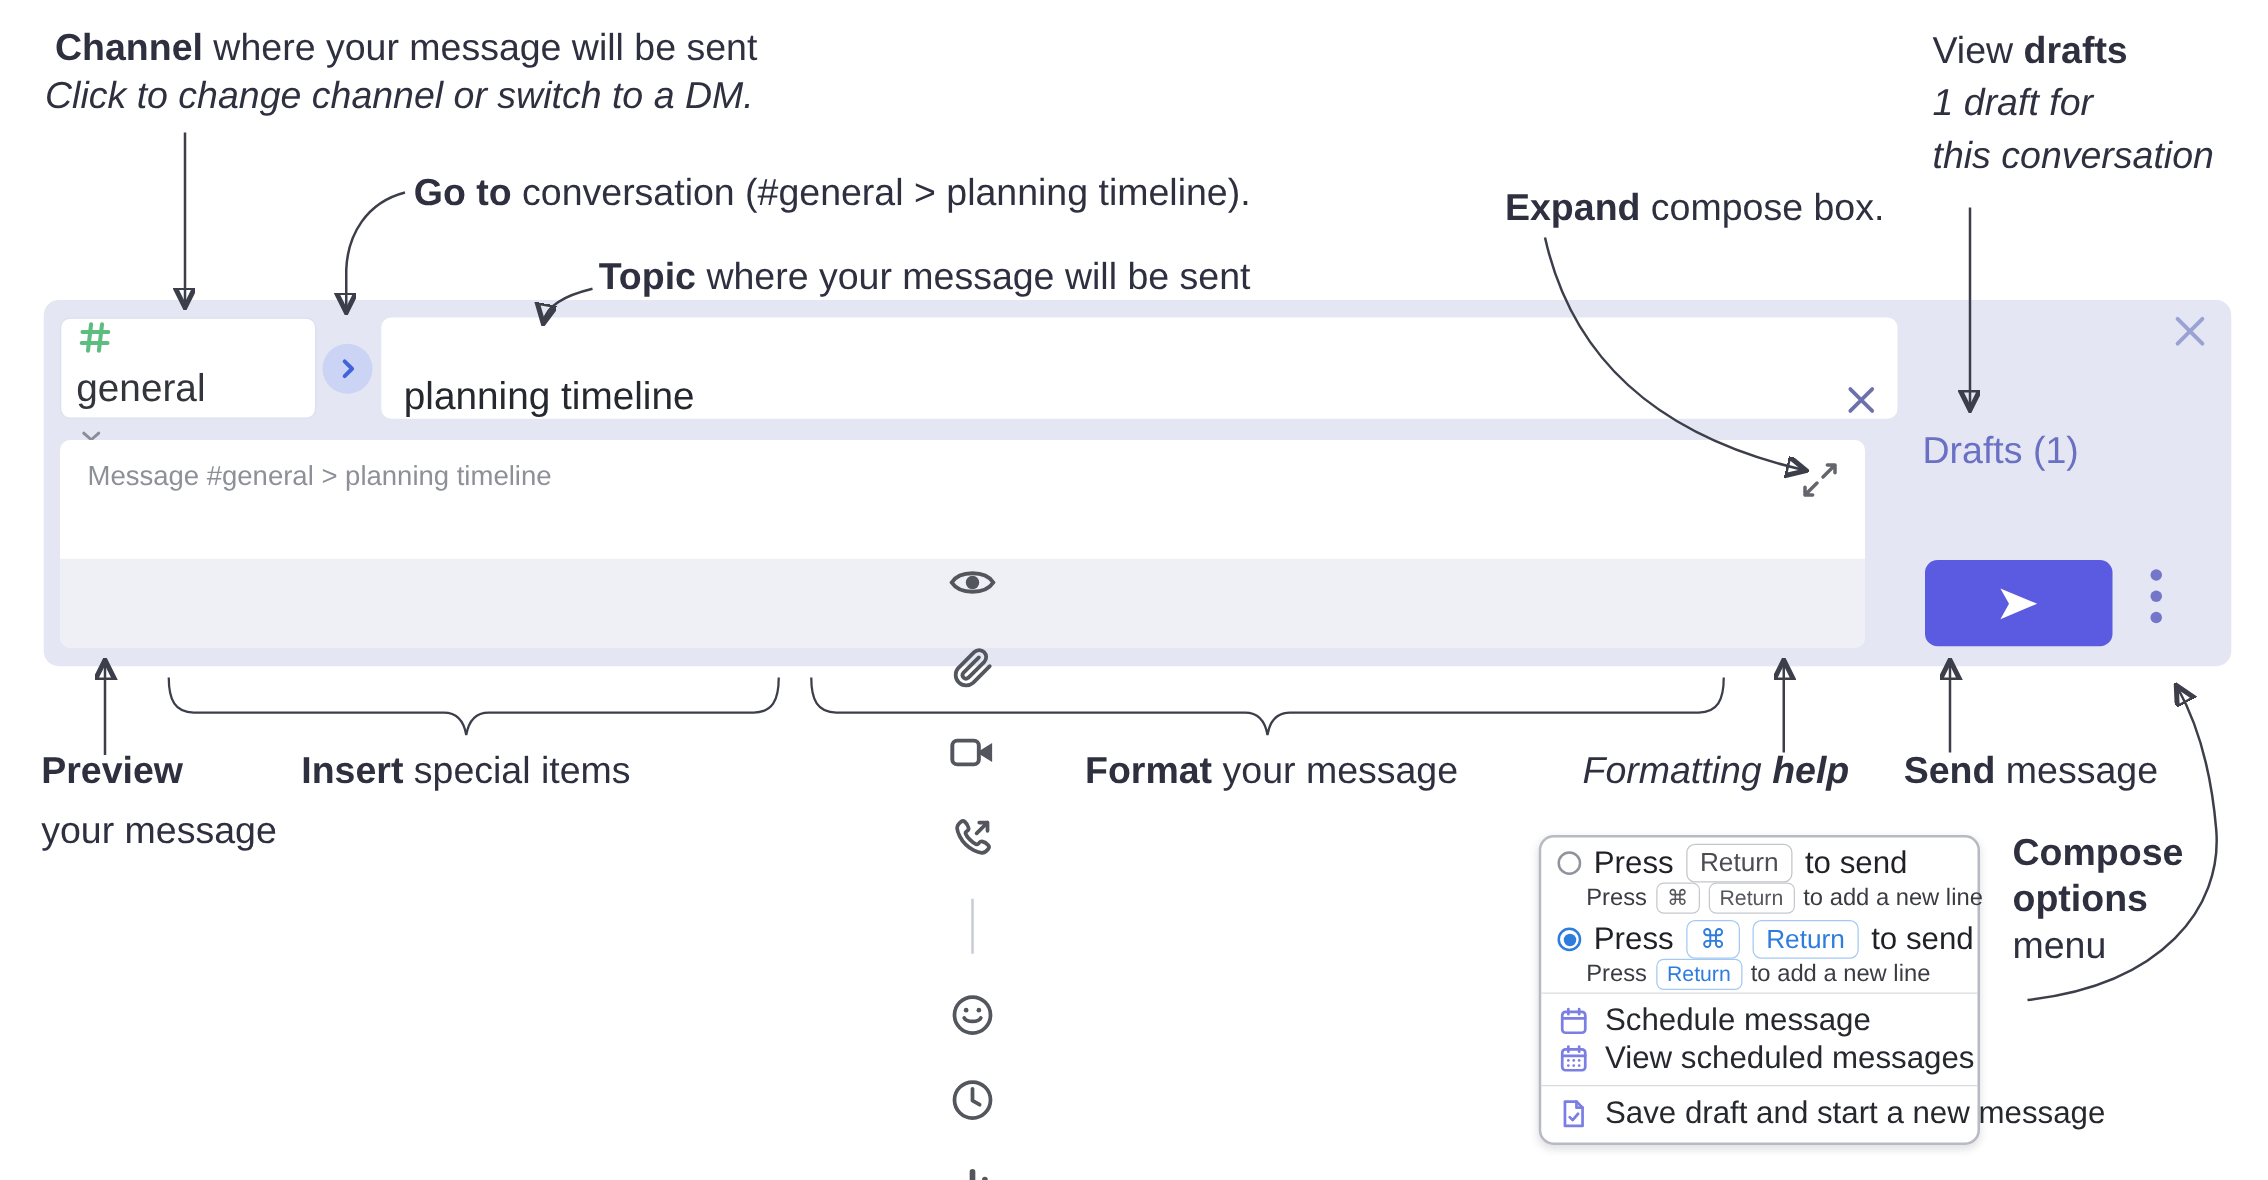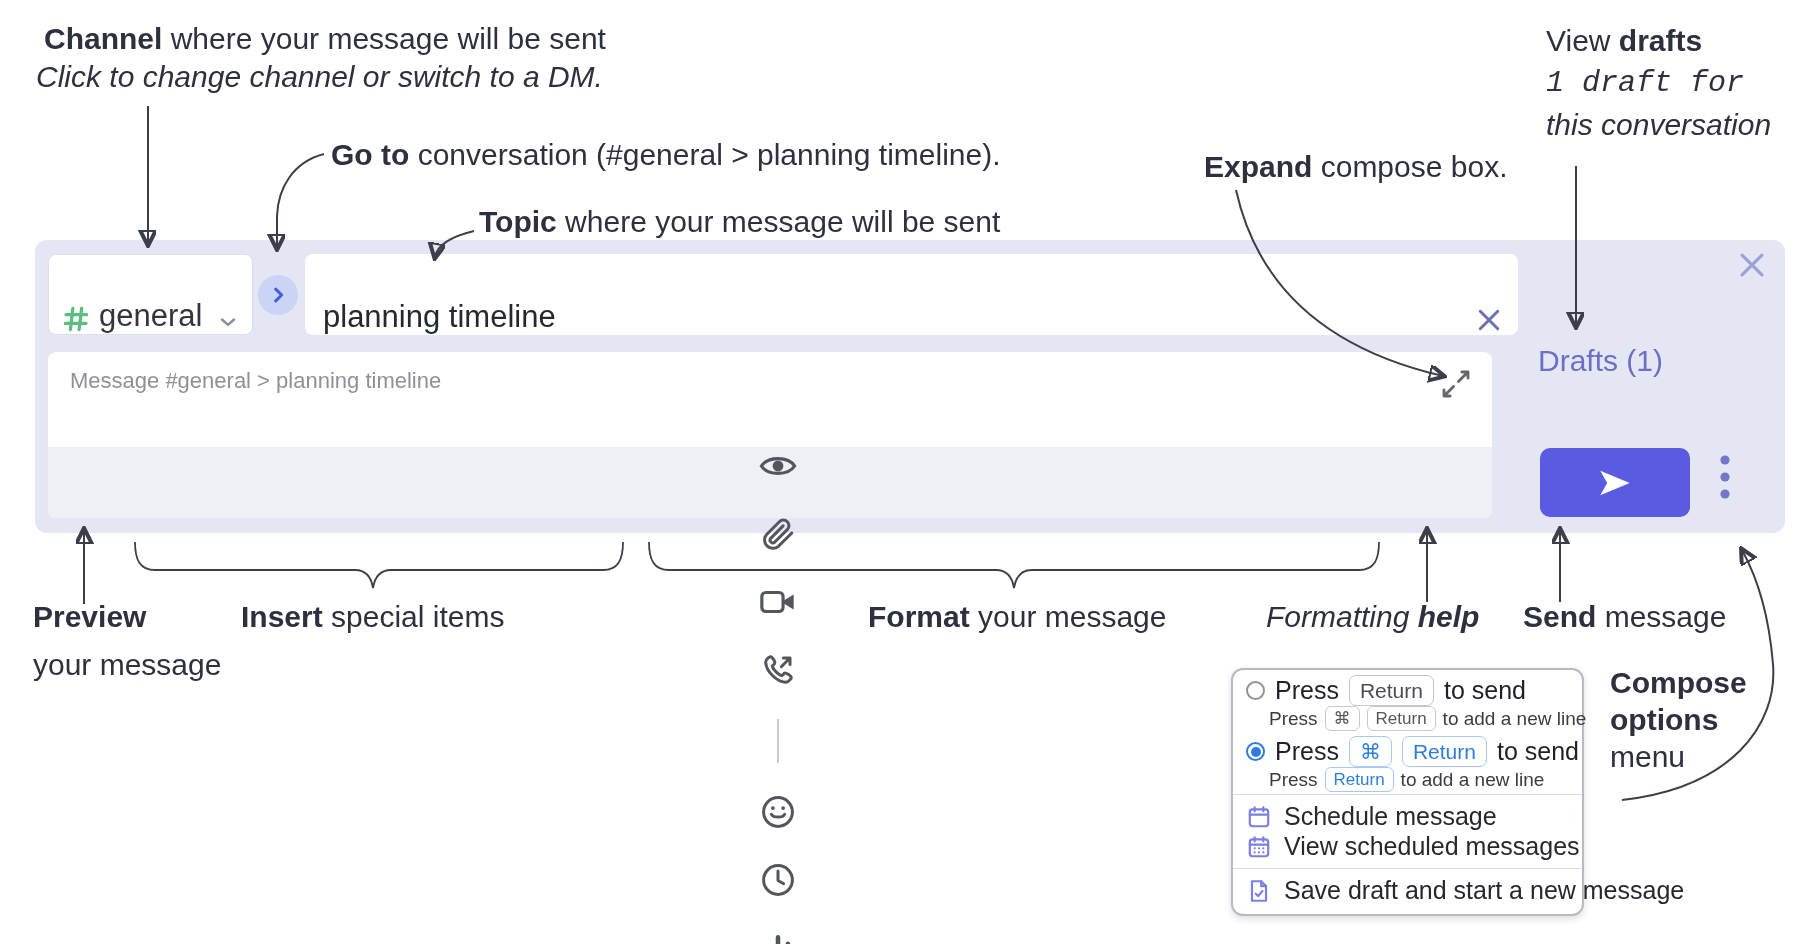--- a/index.html
+++ b/index.html
@@ -13,21 +13,21 @@
   .ann b{font-weight:700;}
   .ann.it{font-style:italic;}
   
   #overlay{position:absolute;left:0;top:0;width:1814px;height:944px;pointer-events:none;z-index:6;}
   #overlay path{fill:none;stroke:#3c3e4a;stroke-width:2;}
   #overlay path.brace{stroke-width:1.8;}
   
   .compose{left:35px;top:240px;width:1750px;height:293px;background:#e4e6f3;border-radius:12px;z-index:1;}
   .whitebox{position:absolute;background:#fff;border-radius:8px;}
   .channel-box{left:13px;top:14px;width:205px;height:81px;border:1px solid #dcdfee;box-sizing:border-box;
-    display:flex;align-items:flex-end;padding:0 12px 0 12px;gap:8px;}
+    display:flex;align-items:flex-start;padding:0 12px 0 12px;gap:8px;flex-direction:column;}
   .channel-label{font-size:31px;color:#33353d;flex:1;}
   .dm-circle{left:223px;top:35px;width:40px;height:40px;border-radius:50%;background:#ccd4f5;
     display:flex;align-items:center;justify-content:center;}
   .topic-box{left:270px;top:14px;width:1213px;height:81px;display:flex;align-items:flex-end;padding:0 14px 0 18px;box-sizing:border-box;}
   .topic-box input{flex:1;border:none;outline:none;font-family:inherit;font-size:31px;color:#26282f;background:transparent;padding:0;}
   .msg-box{left:13px;top:112px;width:1444px;height:166px;}
   .msg-box textarea{position:absolute;left:20px;top:14px;width:1330px;height:70px;border:none;outline:none;resize:none;
     font-family:inherit;font-size:22px;color:#4c1d95;background:transparent;}
   .msg-box textarea::placeholder{color:#8e9099;opacity:1;}
   .expand-btn{position:absolute;right:18px;top:16px;width:34px;height:34px;cursor:pointer;}
@@ -70,21 +70,21 @@
 </div>
 <div class="abs ann" style="left:479px;top:203px;">
   <b>Topic</b><span> where your message will be sent</span>
 </div>
 <div class="abs ann" style="left:1204px;top:148px;">
   <b>Expand</b><span> compose box.</span>
 </div>
 <div class="abs ann" style="left:1546px;top:22px;">
   <span>View </span><b>drafts</b>
 </div>
-<div class="abs ann it" style="left:1546px;top:64px;font-family:Liberation Mono, monospace;">
+<div class="abs ann it" style="left:1546px;top:64px;">
   <span>1 draft for</span>
 </div>
 <div class="abs ann it" style="left:1546px;top:106px;">
   <span>this conversation</span>
 </div>
 
 <div class="abs compose">
 
   <div class="whitebox channel-box">
     <span style="display:flex;">

